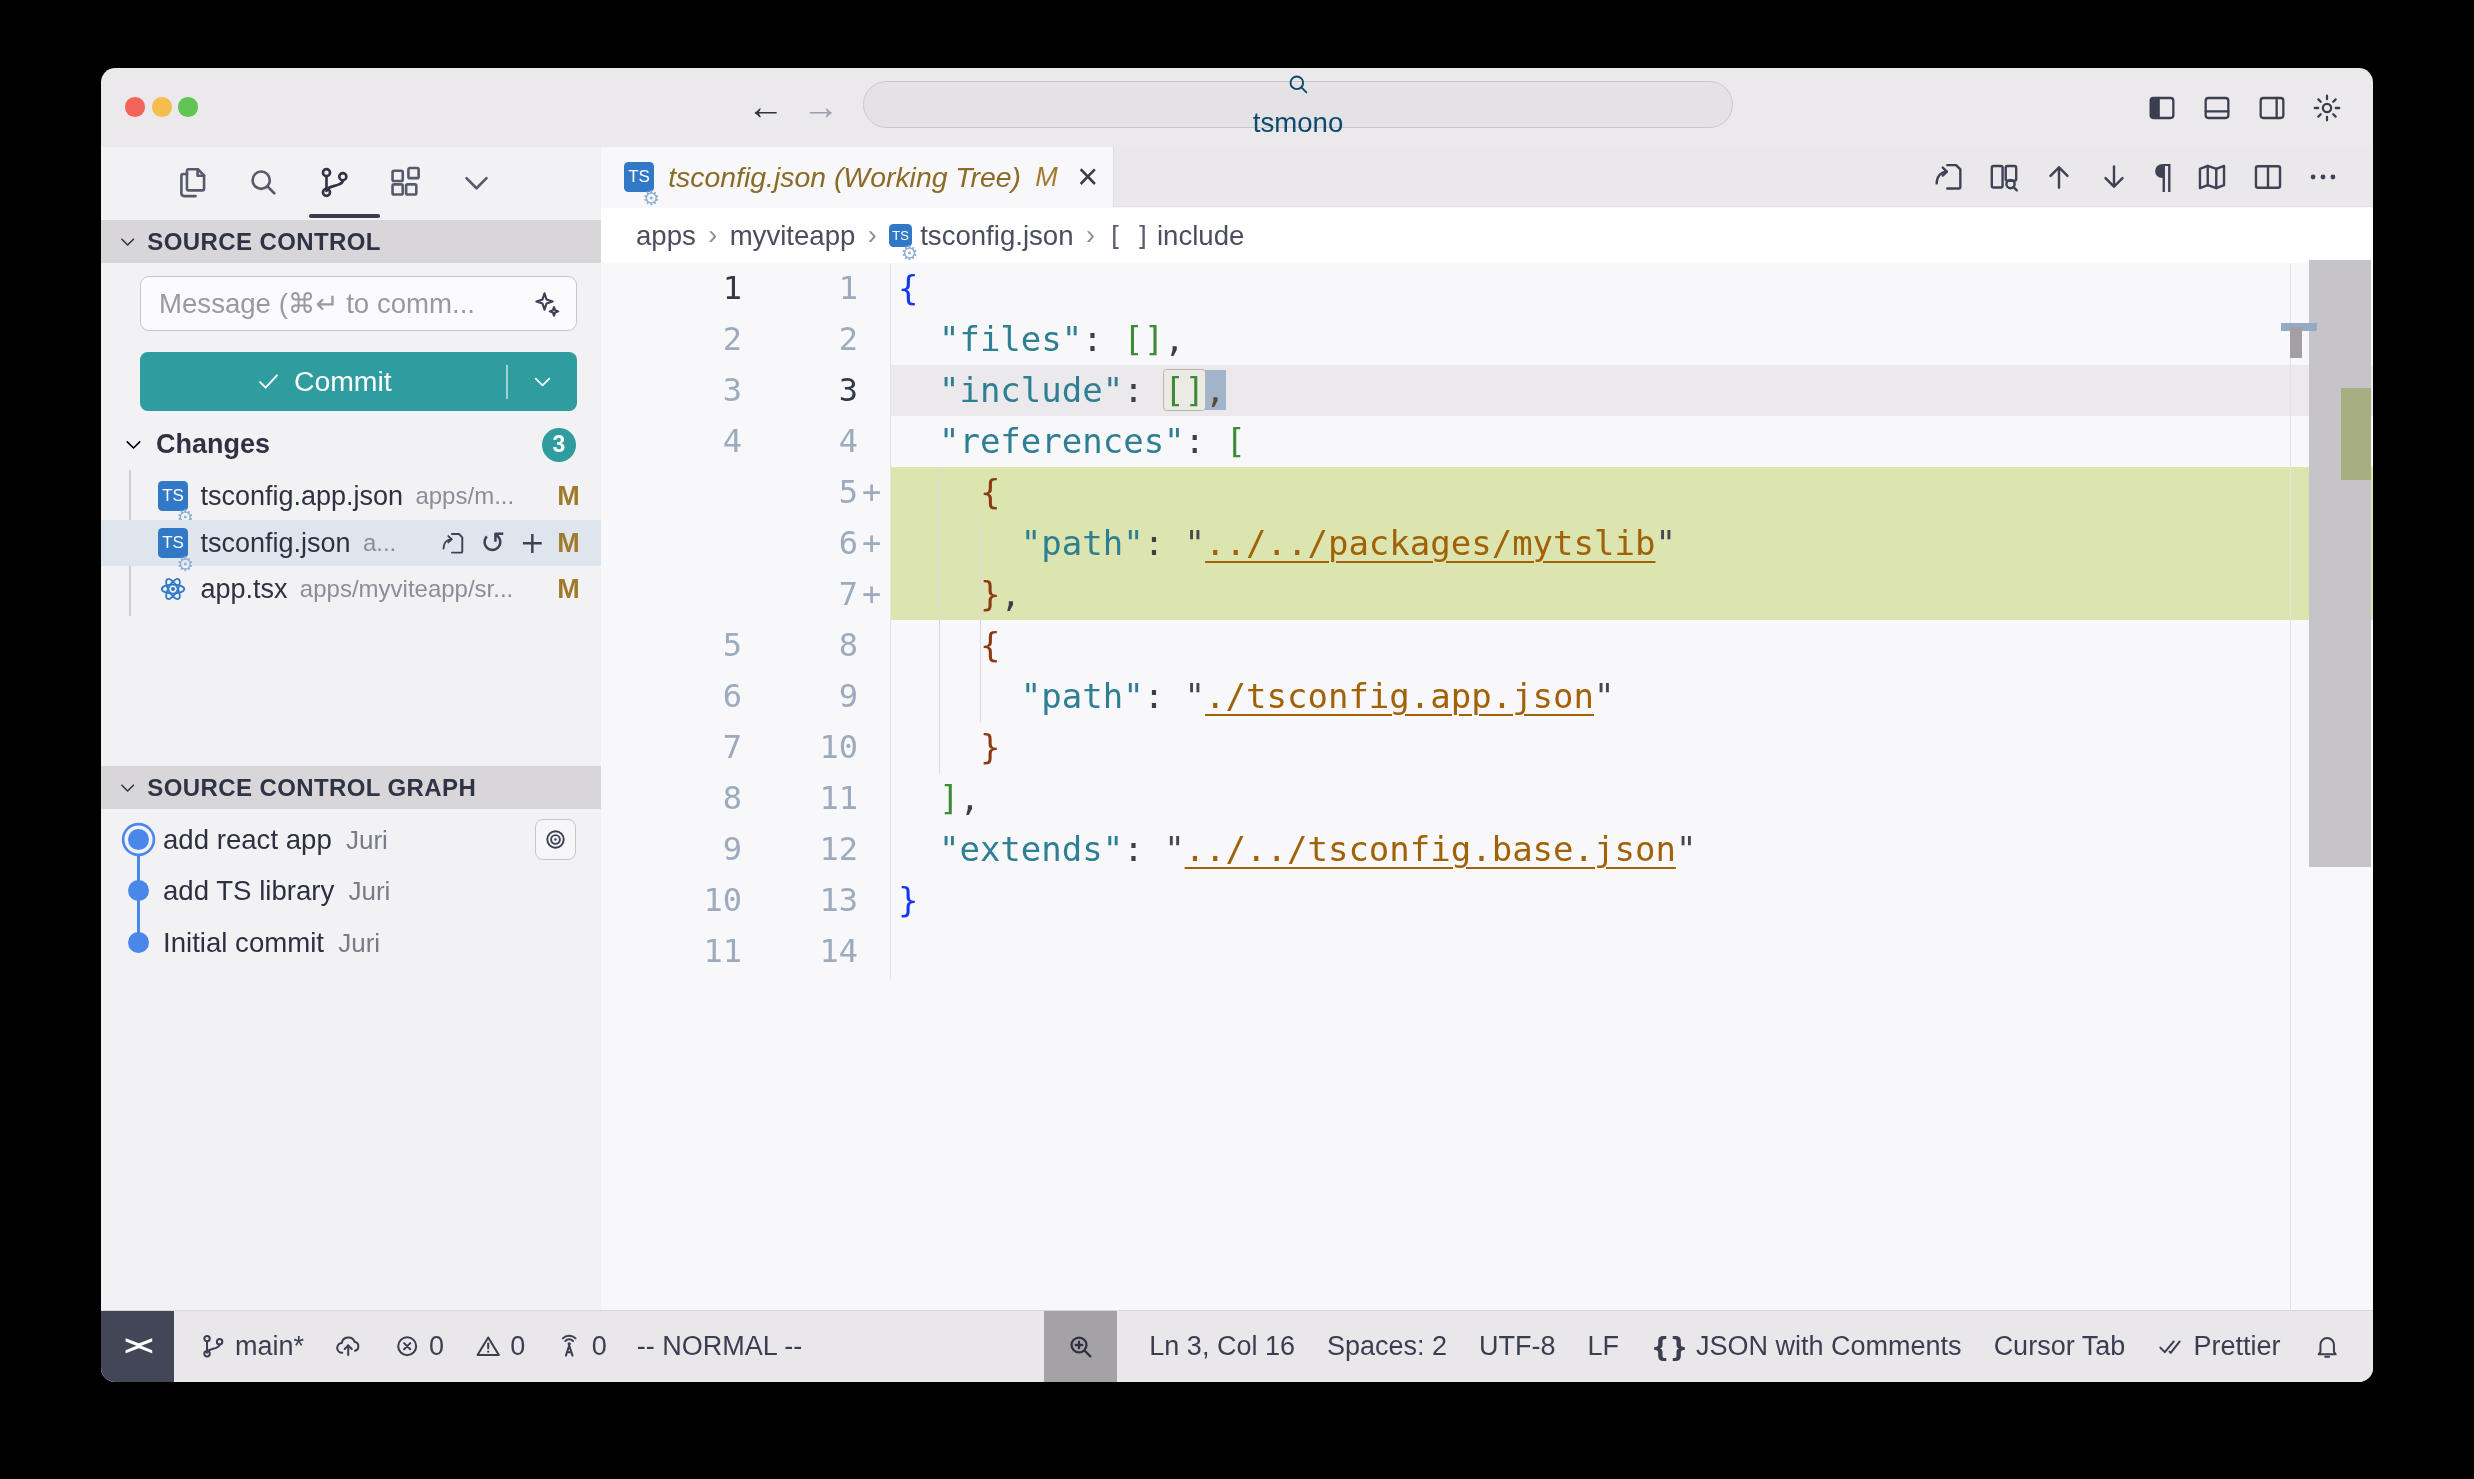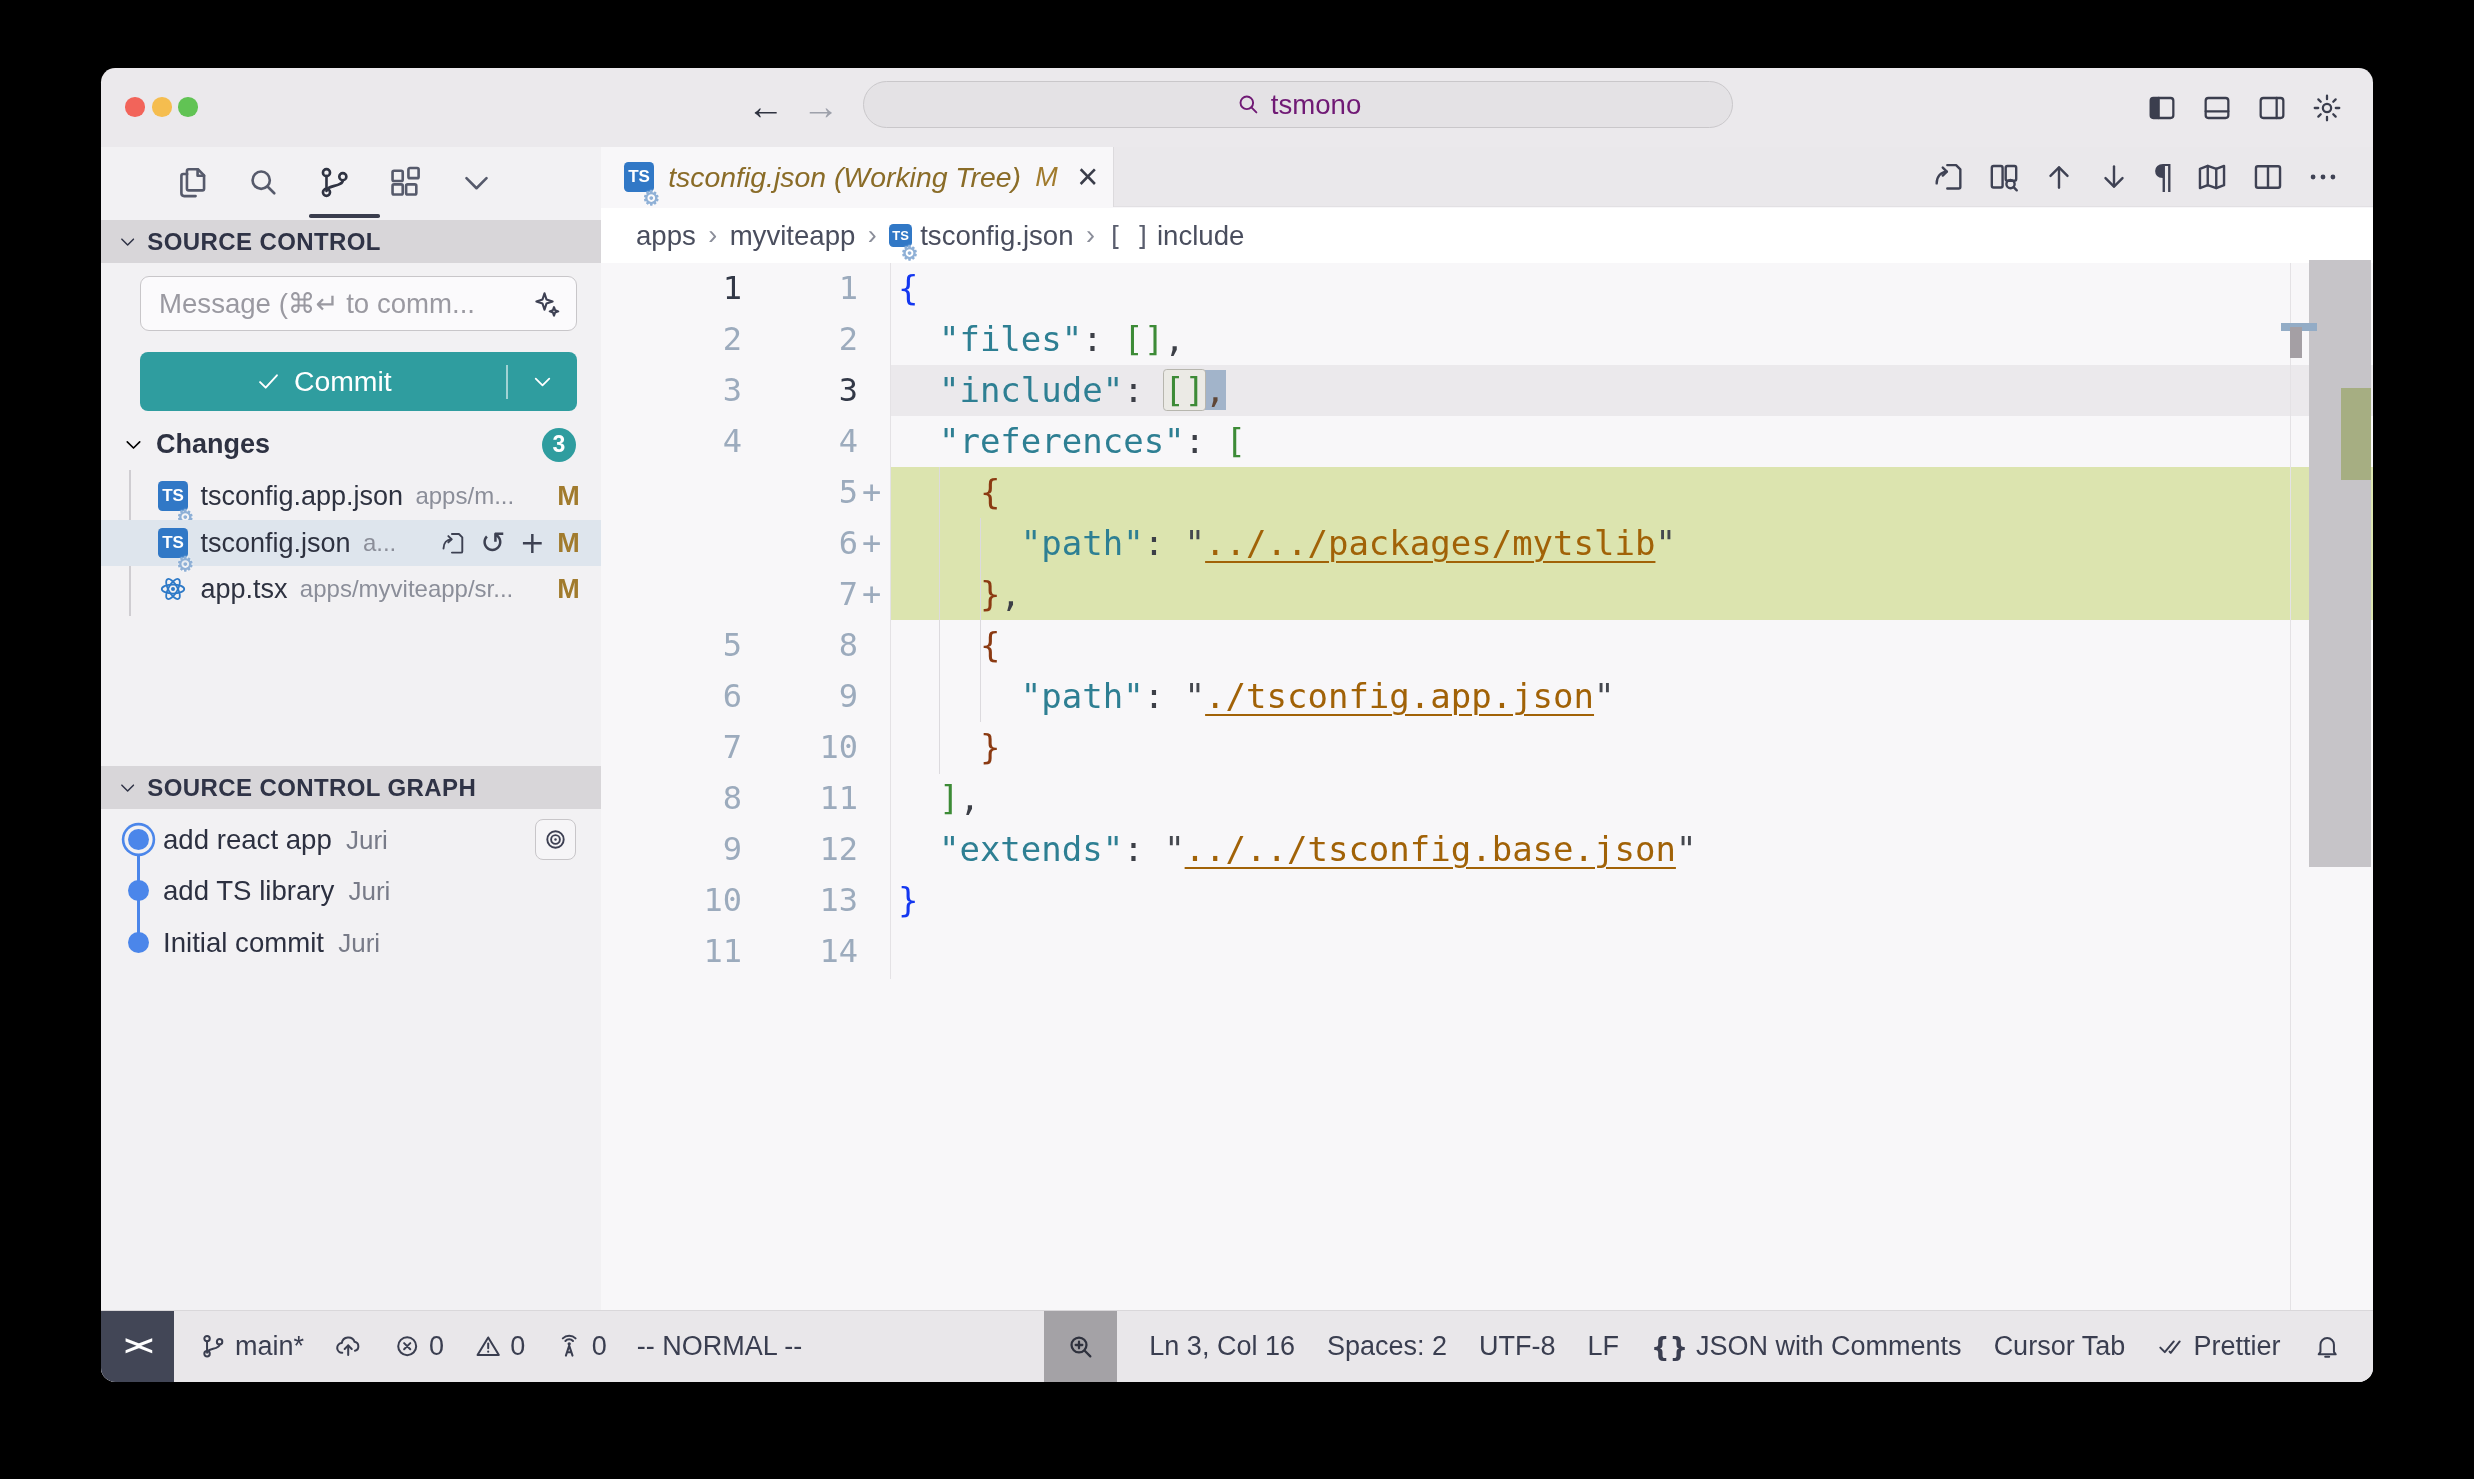--- a/index.html
+++ b/index.html
@@ -6,21 +6,21 @@
     font-family:"Liberation Sans",sans-serif;-webkit-font-smoothing:antialiased;}
   .window{position:absolute;left:101px;top:68px;width:2272px;height:1314px;background:#ebe9ec;
     border-radius:14.2px;overflow:hidden;box-shadow:0 0 0 0.9px rgba(0,0,0,.35),0 36px 80px rgba(0,0,0,.6);}
   .abs{position:absolute;}
   
   .light{position:absolute;top:29px;width:19.6px;height:19.6px;border-radius:50%;}
   .nav-arrow{position:absolute;top:18px;font-size:37px;color:#2f3340;}
   .nav-arrow.fwd{color:#9ea1ab;}
   .searchbox{position:absolute;left:762px;top:13.3px;width:870px;height:47px;border-radius:24px;
     background:#e4e2e5;border:1.8px solid #c9c7ca;display:flex;align-items:center;justify-content:center;
-    gap:9px;color:#701a75;font-size:27.6px;box-sizing:border-box;}
+    gap:9px;color:#0c4a6e;font-size:27.6px;box-sizing:border-box;flex-direction:column;}
   .tb-icons{position:absolute;right:0;top:0;height:79px;display:flex;align-items:center;gap:23px;
     padding-right:30px;color:#3b3e4e;}
   
   .sidebar-bg{left:0;top:79px;width:500px;height:1163px;background:#f2f1f3;border-right:0.9px solid #dedcdf;}
   .act-row{left:0;top:79px;width:500px;height:70px;display:flex;align-items:center;gap:34px;padding-left:73px;box-sizing:border-box;color:#51556a;}
   .act-underline{left:208px;top:146px;width:71px;height:3.6px;background:#3a3d4d;border-radius:1.8px;}
   .sec-header{width:500px;height:43px;background:#d8d6d9;display:flex;align-items:center;gap:9px;
     padding-left:16px;box-sizing:border-box;color:#2f3346;font-weight:bold;font-size:24px;letter-spacing:0.4px;}
   .msg-input{left:39px;top:208px;width:437px;height:55px;border:1.8px solid #c8c6c9;border-radius:9px;
     background:#fbfafc;box-sizing:border-box;display:flex;align-items:center;justify-content:space-between;
@@ -35,21 +35,21 @@
   .badge{position:absolute;right:25px;top:2.7px;width:34px;height:34px;border-radius:50%;background:#2f9d9f;
     color:#fff;font-size:23px;font-weight:bold;display:flex;align-items:center;justify-content:center;}
   .file-row{position:absolute;left:0;width:500px;height:46px;display:flex;align-items:center;gap:12.4px;
     padding:0 21.3px 0 57px;box-sizing:border-box;}
   .file-row.sel{background:#dee5ed;}
   .file-name{font-size:27px;color:#2e3240;white-space:nowrap;}
   .file-path{font-size:24px;color:#8b8e99;white-space:nowrap;overflow:hidden;flex:1;}
   .file-actions{display:flex;align-items:center;gap:14.2px;color:#3d4152;}
   .m-badge{font-size:27px;font-weight:bold;color:#a17b2d;}
   .tree-guide{left:28.4px;top:402px;width:1.8px;height:146px;background:#cfcdd1;}
-  .ts-badge{width:30px;height:30px;border-radius:4.4px;background:#3178c6;color:#fff;font-weight:bold;
+  .ts-badge{width:30px;height:30px;border-radius:4.4px;background:#3178c6;color:#fff;font-weight:normal;
     font-size:17px;display:flex;align-items:center;justify-content:center;position:relative;flex:none;}
   .ts-badge .gear{position:absolute;right:-6.2px;bottom:-6.2px;font-size:19.6px;color:#8fb0d6;text-shadow:0 0 1.8px #fff;}
   .commit-row{position:absolute;left:0;width:500px;height:52px;display:flex;align-items:center;gap:14.2px;padding-left:62px;box-sizing:border-box;}
   .graph-line{left:36px;width:2.7px;background:#4b86ea;}
   .gdot{position:absolute;left:27px;width:21.3px;height:21.3px;border-radius:50%;background:#4b86ea;}
   .gdot.head{box-shadow:0 0 0 3.6px #f2f1f3,0 0 0 6.2px #4b86ea;}
   .c-msg{font-size:27.6px;color:#2c3040;white-space:nowrap;}
   .c-author{font-size:26px;color:#787b88;}
   .target-btn{position:absolute;left:434px;width:41px;height:41px;border:1.8px solid #c8c6c9;border-radius:8px;
     background:#f6f5f7;box-sizing:border-box;display:flex;align-items:center;justify-content:center;color:#3d4053;}

